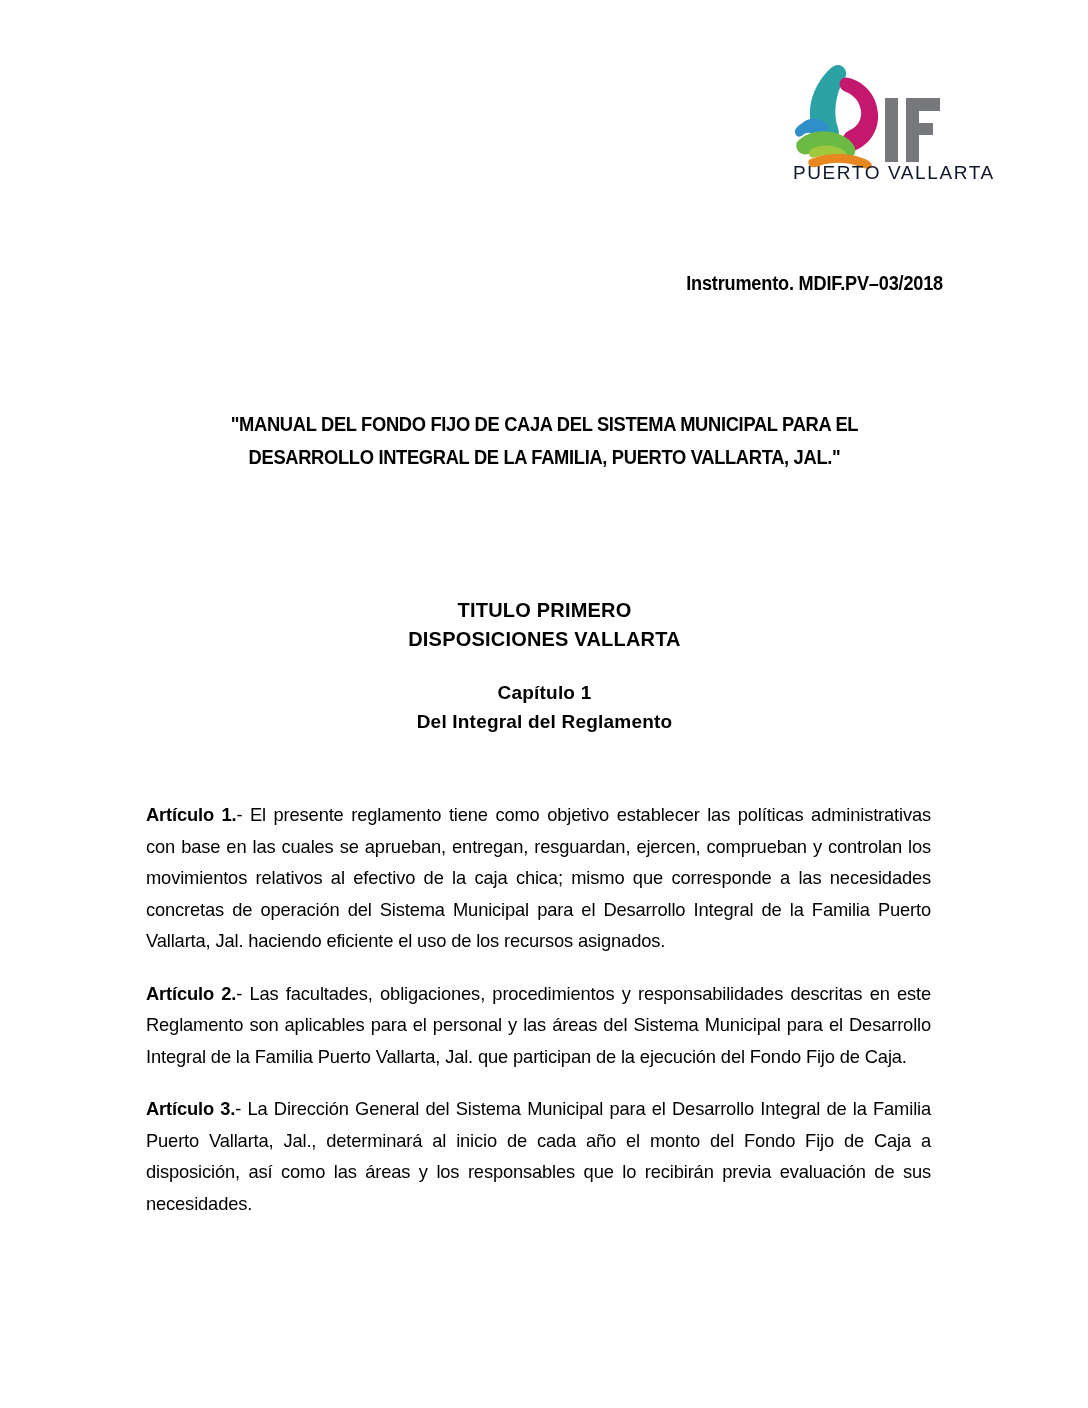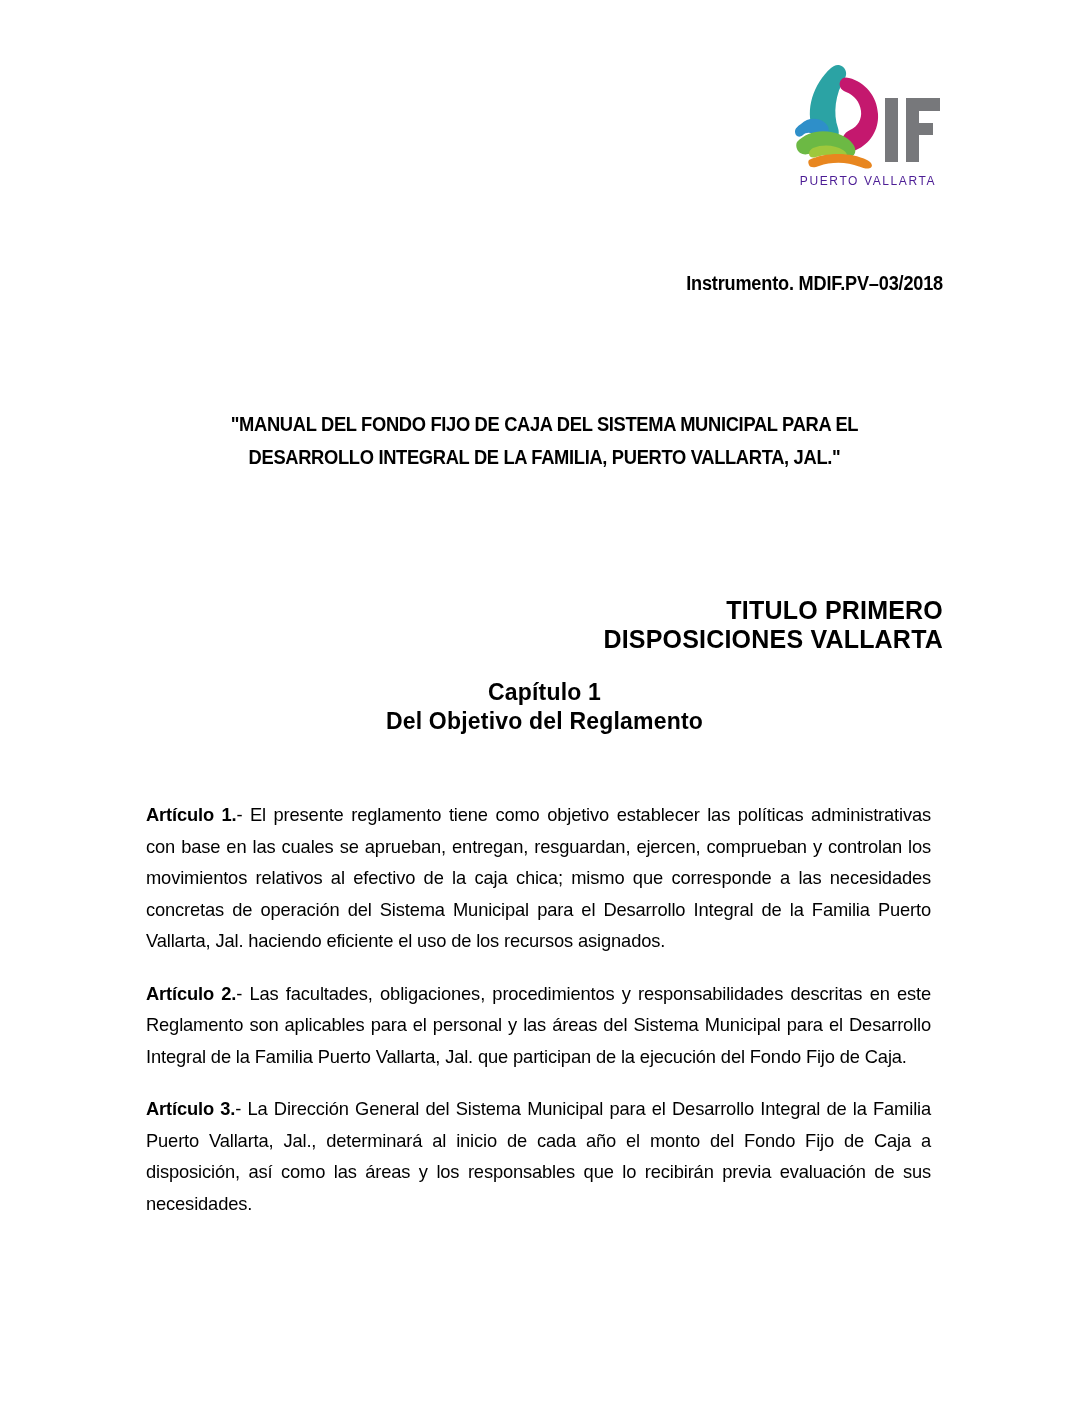--- a/index.html
+++ b/index.html
@@ -35,28 +35,28 @@
   }
   .logo-mark {
     position: absolute;
     top: 0;
     left: 0;
     width: 150px;
     height: 108px;
   }
   .logo-tagline {
     position: absolute;
-    top: 112px;
+    top: 100px;
     left: 0;
     width: 150px;
     text-align: center;
     font-family: "Liberation Sans", sans-serif;
-    font-size: 12px;
+    font-size: 19px;
     letter-spacing: 1.6px;
-    color: #4c1d95;
+    color: #0f172a;
     font-weight: 400;
     white-space: nowrap;
   }
 
   
   .instrument-line {
     position: absolute;
     top: 272px;
     left: 0;
     width: 943px;
@@ -91,27 +91,26 @@
     position: absolute;
     left: 146px;
     width: 797px;
     text-align: center;
     font-family: "Liberation Sans", sans-serif;
     font-weight: bold;
     line-height: 29px;
   }
   .heading-group.titulo {
     top: 596px;
-    font-size: 25px;
+    font-size: 20px;
     letter-spacing: 0.2px;
-    text-align: right;
   }
   .heading-group.capitulo {
     top: 678px;
-    font-size: 23px;
+    font-size: 19px;
     letter-spacing: 0.2px;
   }
   .heading-line {
     display: block;
   }
 
   
   .body-block {
     position: absolute;
     top: 799px;
@@ -179,21 +178,21 @@
     <span>INTEGRAL DE LA FAMILIA, PUERTO VALLARTA, JAL."</span>
   </div>
 
   <div class="heading-group titulo">
     <span class="heading-line">TITULO PRIMERO</span>
     <span class="heading-line">DISPOSICIONES VALLARTA</span>
   </div>
 
   <div class="heading-group capitulo">
     <span class="heading-line">Capítulo 1</span>
-    <span class="heading-line">Del Objetivo del Reglamento</span>
+    <span class="heading-line">Del Integral del Reglamento</span>
   </div>
 
   <div class="body-block">
     <p class="article">
       <span class="article-label">Artículo 1.</span><span>- El presente reglamento tiene como objetivo establecer las políticas administrativas con base en las cuales se aprueban, entregan, resguardan, ejercen, comprueban y controlan los movimientos relativos al efectivo de la caja chica; mismo que corresponde a las necesidades concretas de operación del Sistema Municipal para el Desarrollo Integral de la Familia Puerto Vallarta, Jal. haciendo eficiente el uso de los recursos asignados.</span>
     </p>
     <p class="article">
       <span class="article-label">Artículo 2.</span><span>- Las facultades, obligaciones, procedimientos y responsabilidades descritas en este Reglamento son aplicables para el personal y las áreas del  Sistema Municipal para el Desarrollo Integral de la Familia Puerto Vallarta, Jal. que participan de la ejecución del Fondo Fijo de Caja.</span>
     </p>
     <p class="article">

